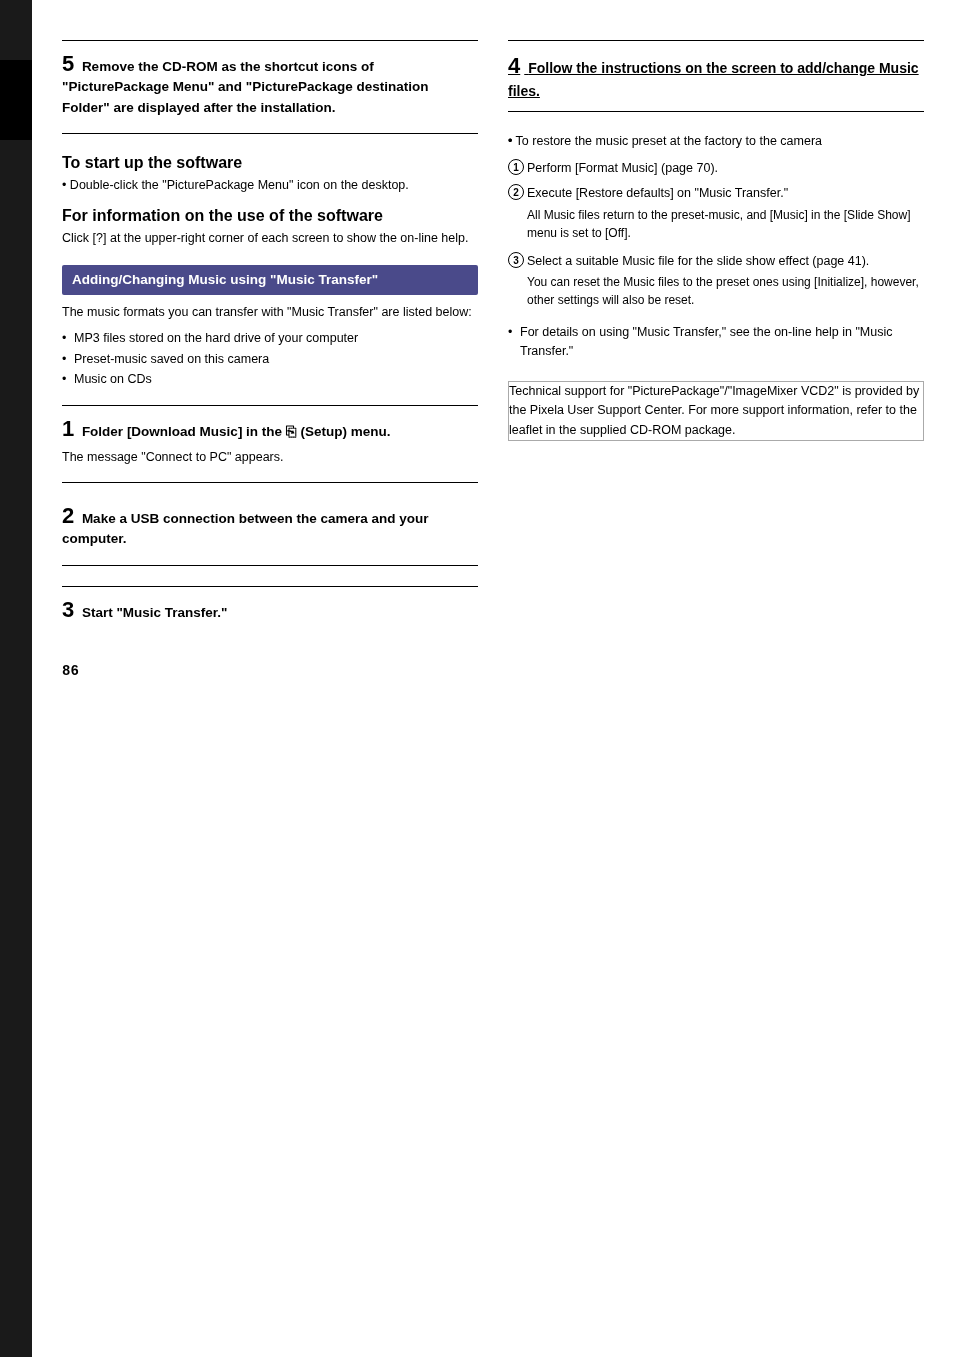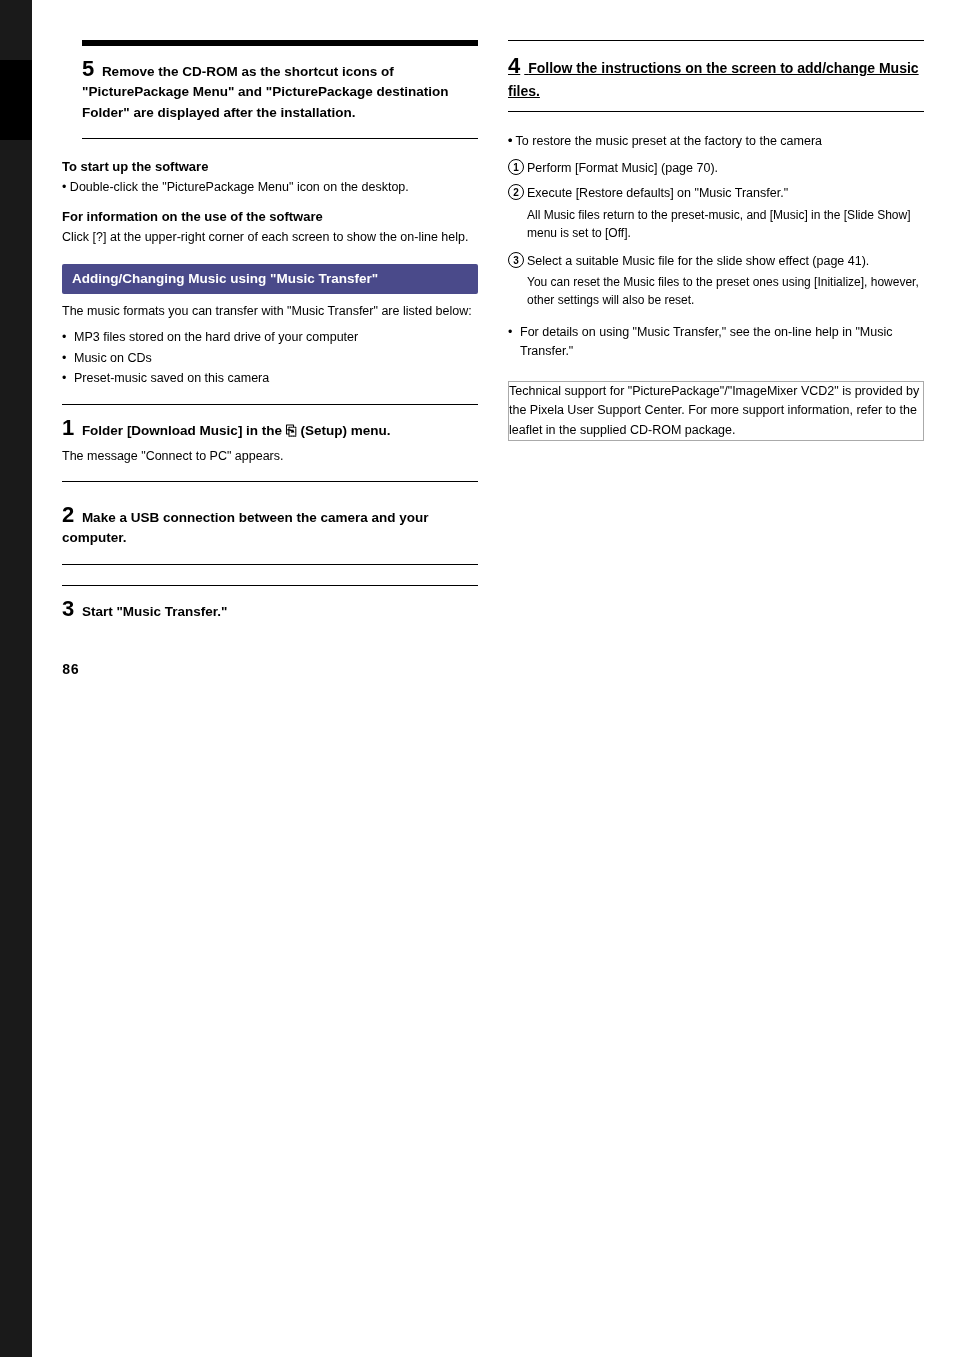--- a/index.html
+++ b/index.html
@@ -91,21 +91,21 @@
       line-height: 1.5;
     }
 
     .step-body {
       font-size: 12.5px;
       line-height: 1.5;
       margin-top: 6px;
     }
 
     .section-title {
-      font-size: 13px;
+      font-size: 16px;
       font-weight: bold;
       margin-bottom: 4px;
       margin-top: 10px;
     }
 
     .highlight-box {
       background: #4a4a8a;
       color: #ffffff;
       padding: 6px 10px;
       margin: 15px 0 8px 0;
@@ -192,25 +192,24 @@
     }
 
     .right-step-number {
       font-size: 22px;
       font-weight: bold;
       display: inline;
       margin-right: 4px;
     }
 
     .step5-block {
-      border-top: 6px solid #000000;
+      border-top: 1px solid #000000;
       border-bottom: 1px solid #000;
       padding: 10px 0 15px 0;
       margin-bottom: 20px;
-      margin-left: 20px;
     }
   </style>
 </head>
 <body>
 
 <div class="page-container">
   <div class="left-tab">
     <div class="left-tab-inner"></div>
   </div>
 
@@ -238,22 +237,22 @@
         </div>
 
         <div class="highlight-box">
           <div class="box-title">Adding/Changing Music using "Music Transfer"</div>
         </div>
 
         <div class="body-text">The music formats you can transfer with "Music Transfer" are listed below:</div>
 
         <div>
           <div class="bullet-item">MP3 files stored on the hard drive of your computer</div>
+          <div class="bullet-item">Preset-music saved on this camera</div>
           <div class="bullet-item">Music on CDs</div>
-          <div class="bullet-item">Preset-music saved on this camera</div>
         </div>
 
         <hr class="divider" style="margin-top:16px;">
 
         <div class="step-block">
           <div>
             <span class="step-number">1</span>
             <span class="step-title">Folder [Download Music] in the ⎘ (Setup) menu.</span>
           </div>
           <div class="step-body">The message "Connect to PC" appears.</div>

